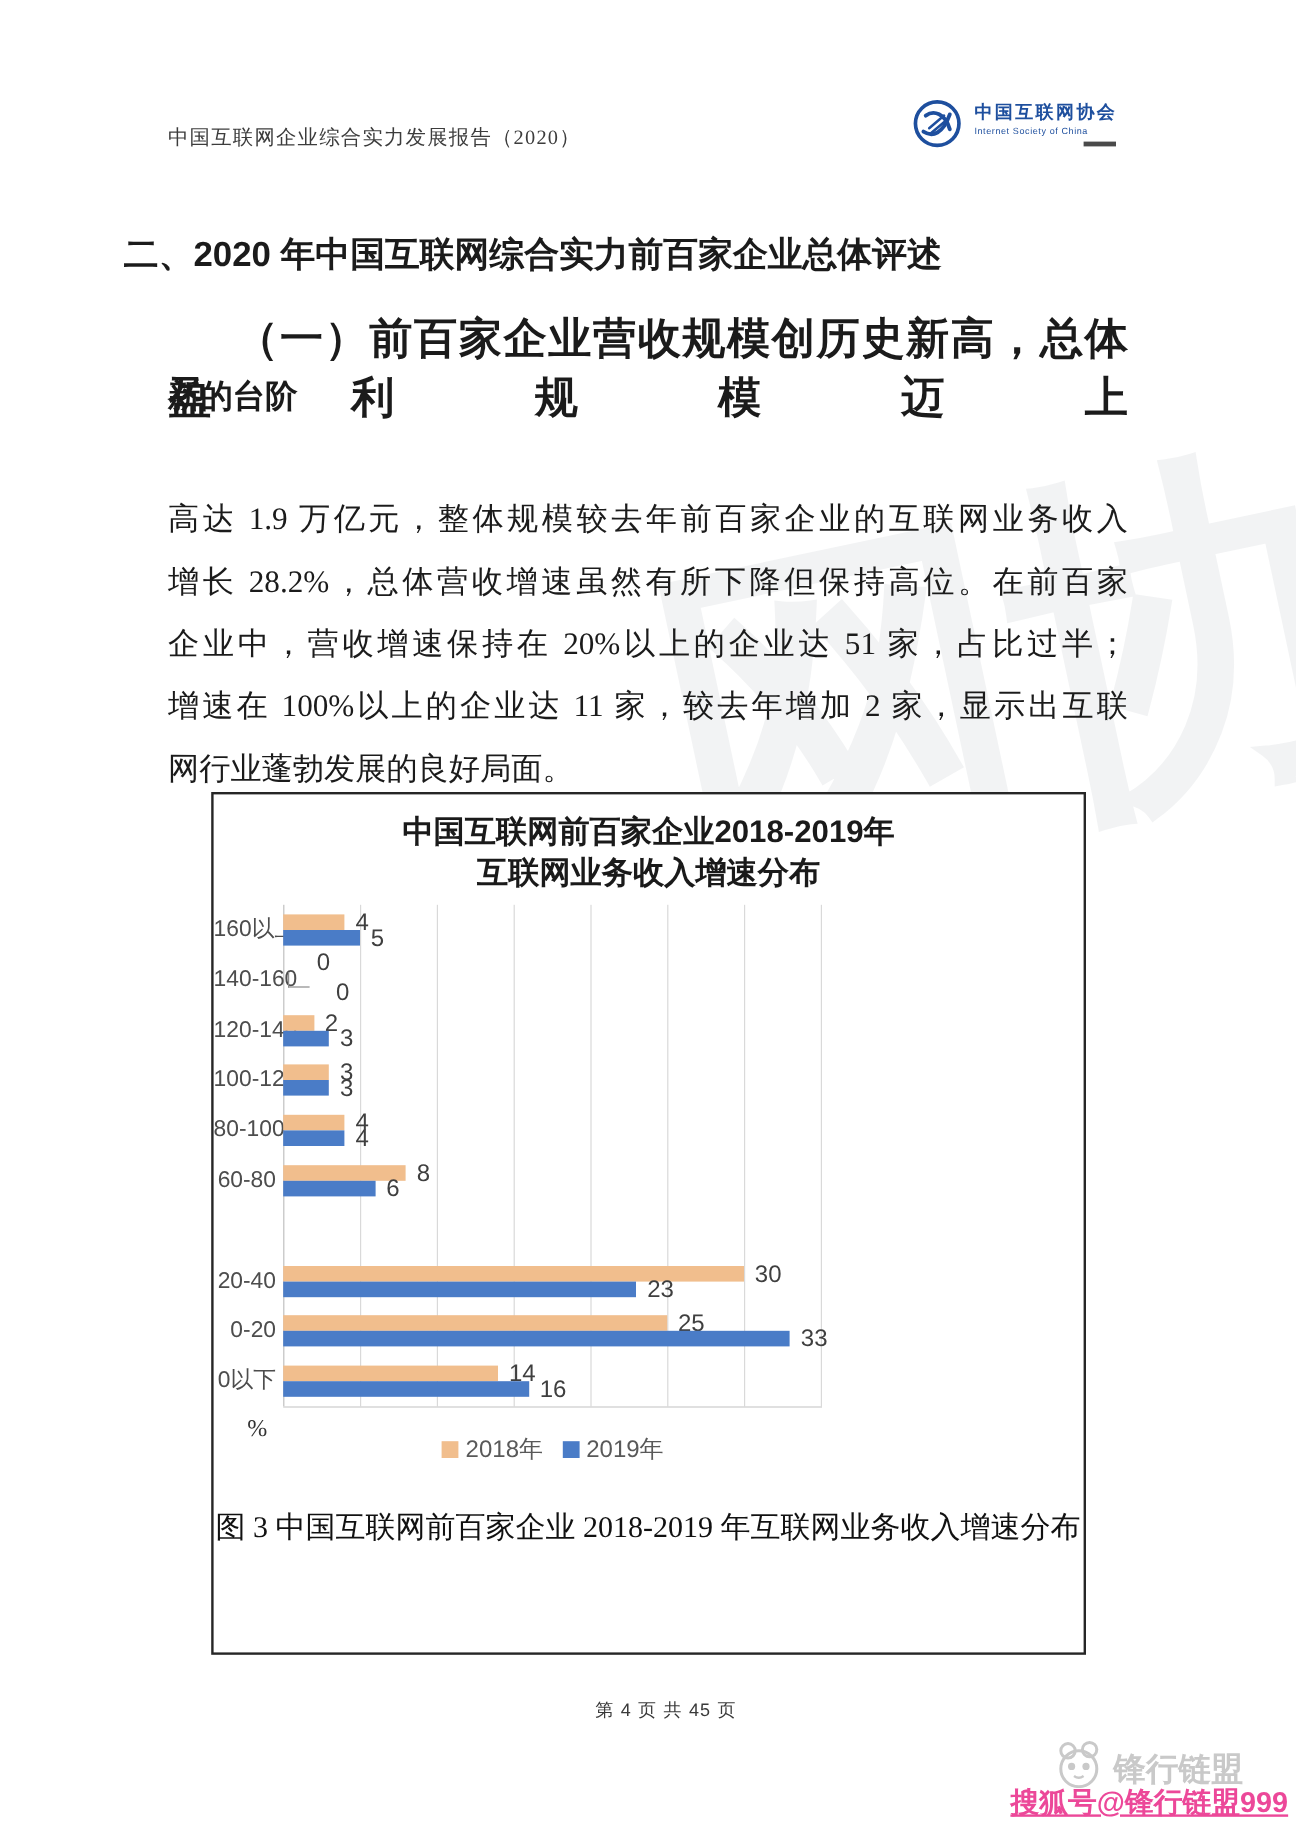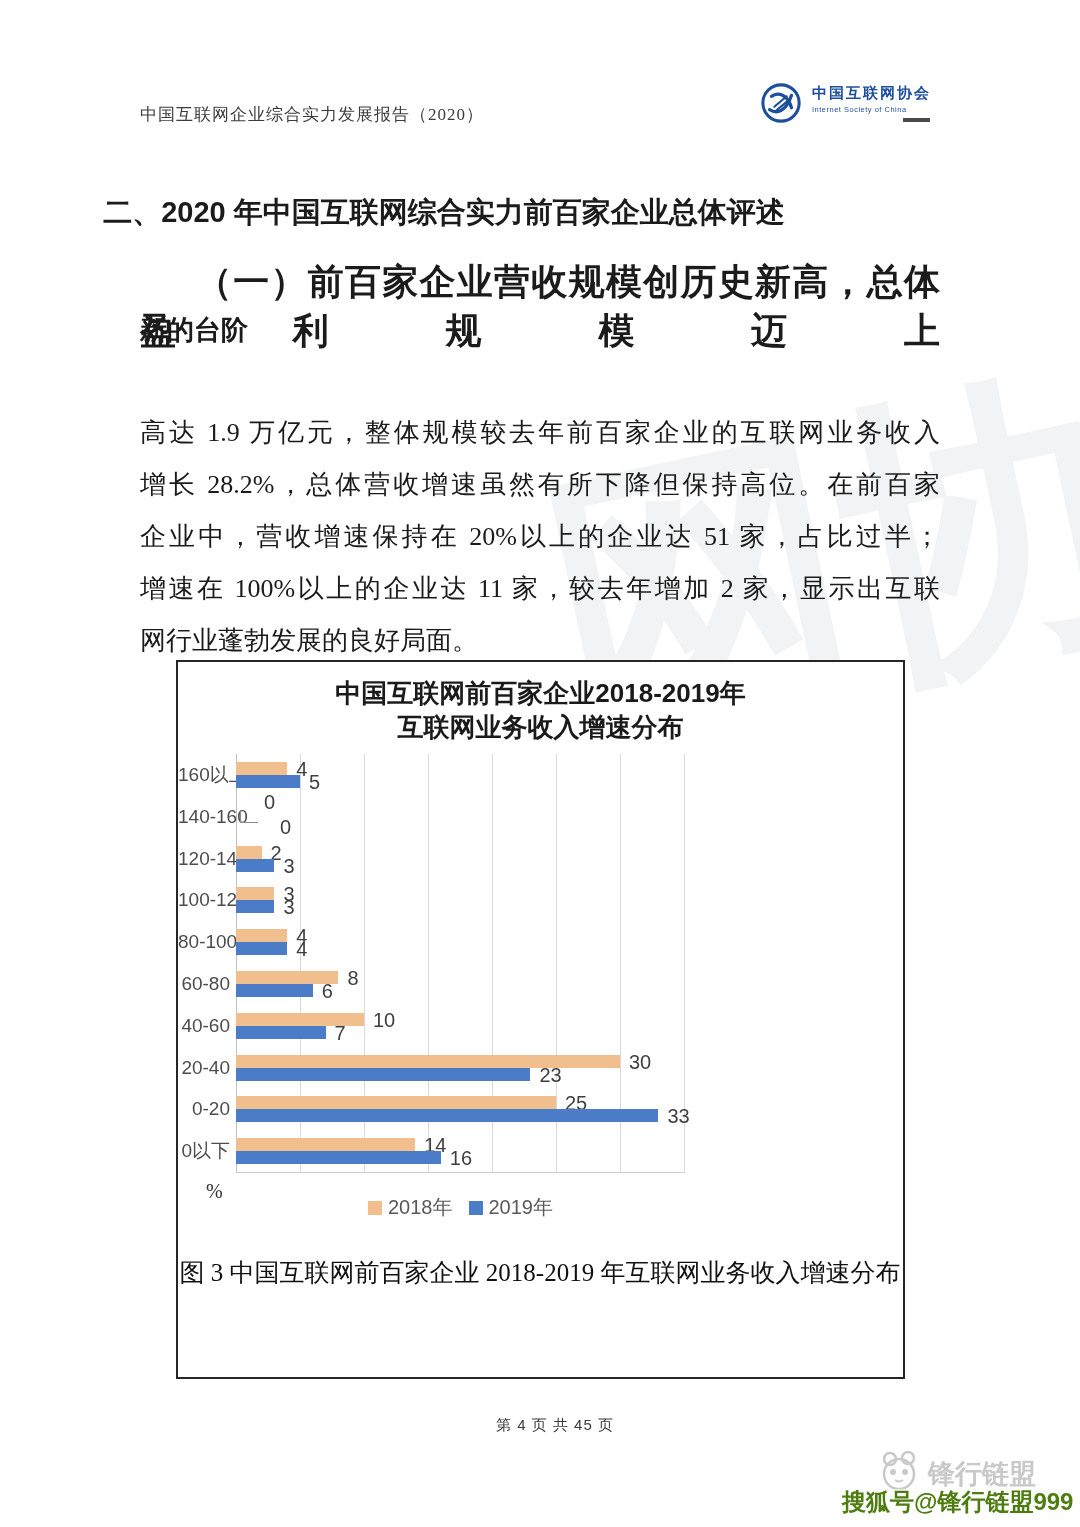--- a/index.html
+++ b/index.html
@@ -65,23 +65,23 @@
 
   .figure-caption { left:0; top:1256px; width:1080px; text-align:center; font-size:25px;
     color:#111111; white-space:nowrap; }
   .page-footer { left:0; top:1416px; width:1022px; text-align:center; font-size:15px;
     color:#3a3a3a; font-family:"Liberation Sans", sans-serif; letter-spacing:1px;margin-left:44px; }
 
   
   .panda-icon { left:878px; top:1450px; width:44px; height:44px; }
   .brand-watermark { left:928px; top:1456px; font-size:27px; font-weight:bold;
     color:#c9c9c9; font-family:"Liberation Sans", sans-serif; white-space:nowrap; }
-  .sohu-watermark { left:842px; top:1486px; font-size:24px; font-weight:bold; color:#4d7c0f;
+  .sohu-watermark { left:842px; top:1486px; font-size:24px; font-weight:bold; color:#ec4899;
     font-family:"Liberation Sans", sans-serif; white-space:nowrap;
-    text-shadow:-1px -1px 0 #fff, 1px -1px 0 #fff, -1px 1px 0 #fff, 1px 1px 0 #fff; }
+    text-shadow:-1px -1px 0 #fff, 1px -1px 0 #fff, -1px 1px 0 #fff, 1px 1px 0 #fff;text-decoration:underline; }
 </style>
 </head>
 <body>
 
 <div class="page-watermark">网协会</div>
 
 <div class="content">
 
   <div class="abs header-title">中国互联网企业综合实力发展报告（2020）</div>
 
@@ -155,27 +155,20 @@
           <div class="bar" style="left: 58px; top: 21px; width: 51.2px; height: 13px; background: rgb(74, 124, 199);"></div>
           <div class="bar-value" style="left: 118.2px; top: 18px;">4</div>
         </div>
         <div class="chart-row" style="top: 301px;">
           <div class="cat-label">60-80</div>
           <div class="bar" style="left: 58px; top: 8px; width: 102.4px; height: 13px; background: rgb(241, 190, 141);"></div>
           <div class="bar-value" style="left: 169.4px; top: 5px;">8</div>
           <div class="bar" style="left: 58px; top: 21px; width: 76.8px; height: 13px; background: rgb(74, 124, 199);"></div>
           <div class="bar-value" style="left: 143.8px; top: 18px;">6</div>
         </div>
-        <div class="chart-row" style="top: 342.8px;">
-          <div class="cat-label">40-60</div>
-          <div class="bar" style="left: 58px; top: 8px; width: 128px; height: 13px; background: rgb(241, 190, 141);"></div>
-          <div class="bar-value" style="left: 195px; top: 5px;">10</div>
-          <div class="bar" style="left: 58px; top: 21px; width: 89.6px; height: 13px; background: rgb(74, 124, 199);"></div>
-          <div class="bar-value" style="left: 156.6px; top: 18px;">7</div>
-        </div>
         <div class="chart-row" style="top: 384.6px;">
           <div class="cat-label">20-40</div>
           <div class="bar" style="left: 58px; top: 8px; width: 384px; height: 13px; background: rgb(241, 190, 141);"></div>
           <div class="bar-value" style="left: 451px; top: 5px;">30</div>
           <div class="bar" style="left: 58px; top: 21px; width: 294.4px; height: 13px; background: rgb(74, 124, 199);"></div>
           <div class="bar-value" style="left: 361.4px; top: 18px;">23</div>
         </div>
         <div class="chart-row" style="top: 426.4px;">
           <div class="cat-label">0-20</div>
           <div class="bar" style="left: 58px; top: 8px; width: 320px; height: 13px; background: rgb(241, 190, 141);"></div>

